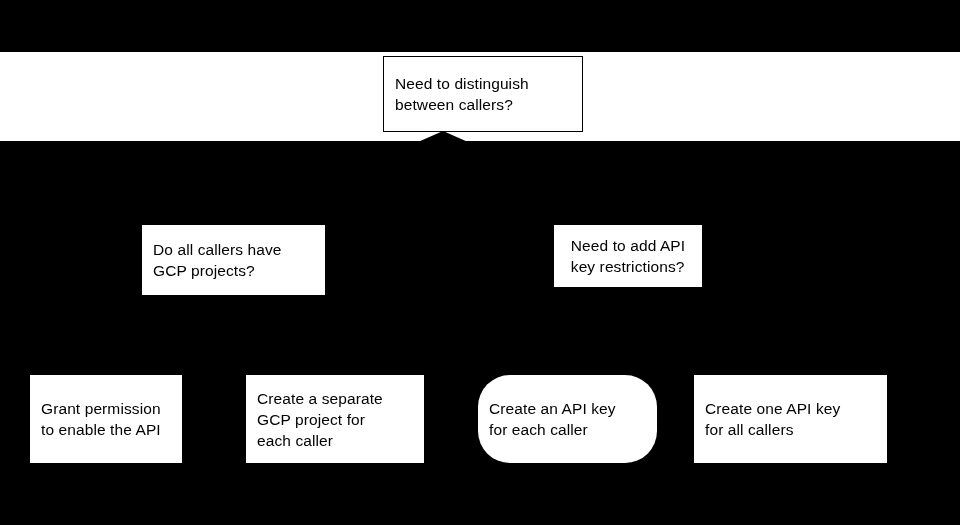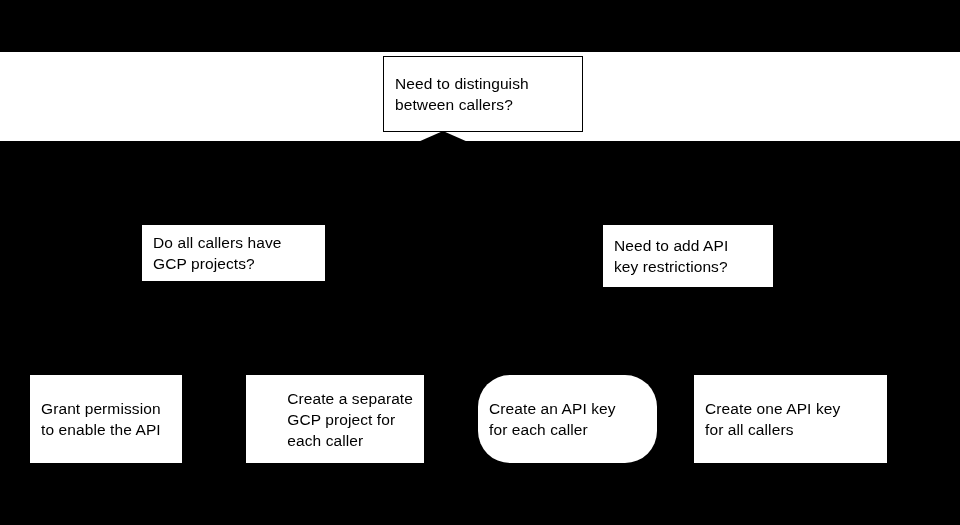--- a/index.html
+++ b/index.html
@@ -65,36 +65,36 @@
 
   <div class="band" style="top:52px; height:89px;"></div>
 
   <div class="node outlined" style="left:343px; top:56px; width:200px; height:76px;margin-left:40px;">
     <span class="node-text">Need to distinguish
 between callers?</span>
   </div>
 
   <div class="arrowhead" style="left:418px; top:131px;"></div>
 
-  <div class="node" style="left:142px; top:225px; width:183px; height:56px;">
+  <div class="node" style="left:142px; top:225px; width:183px; height:70px;">
     <span class="node-text">Do all callers have
 GCP projects?</span>
   </div>
 
-  <div class="node" style="left:603px; top:225px; width:170px; height:62px;">
+  <div class="node" style="left:554px; top:225px; width:148px; height:62px;justify-content:center;">
     <span class="node-text">Need to add API
 key restrictions?</span>
   </div>
 
   <div class="node" style="left:30px; top:375px; width:152px; height:88px;">
     <span class="node-text">Grant permission
 to enable the API</span>
   </div>
 
-  <div class="node" style="left:246px; top:375px; width:178px; height:88px;justify-content:flex-end;">
+  <div class="node" style="left:246px; top:375px; width:178px; height:88px;">
     <span class="node-text">Create a separate
 GCP project for
 each caller</span>
   </div>
 
   <div class="node" style="left:478px; top:375px; width:179px; height:88px;border-radius:32px;">
     <span class="node-text">Create an API key
 for each caller</span>
   </div>
 

